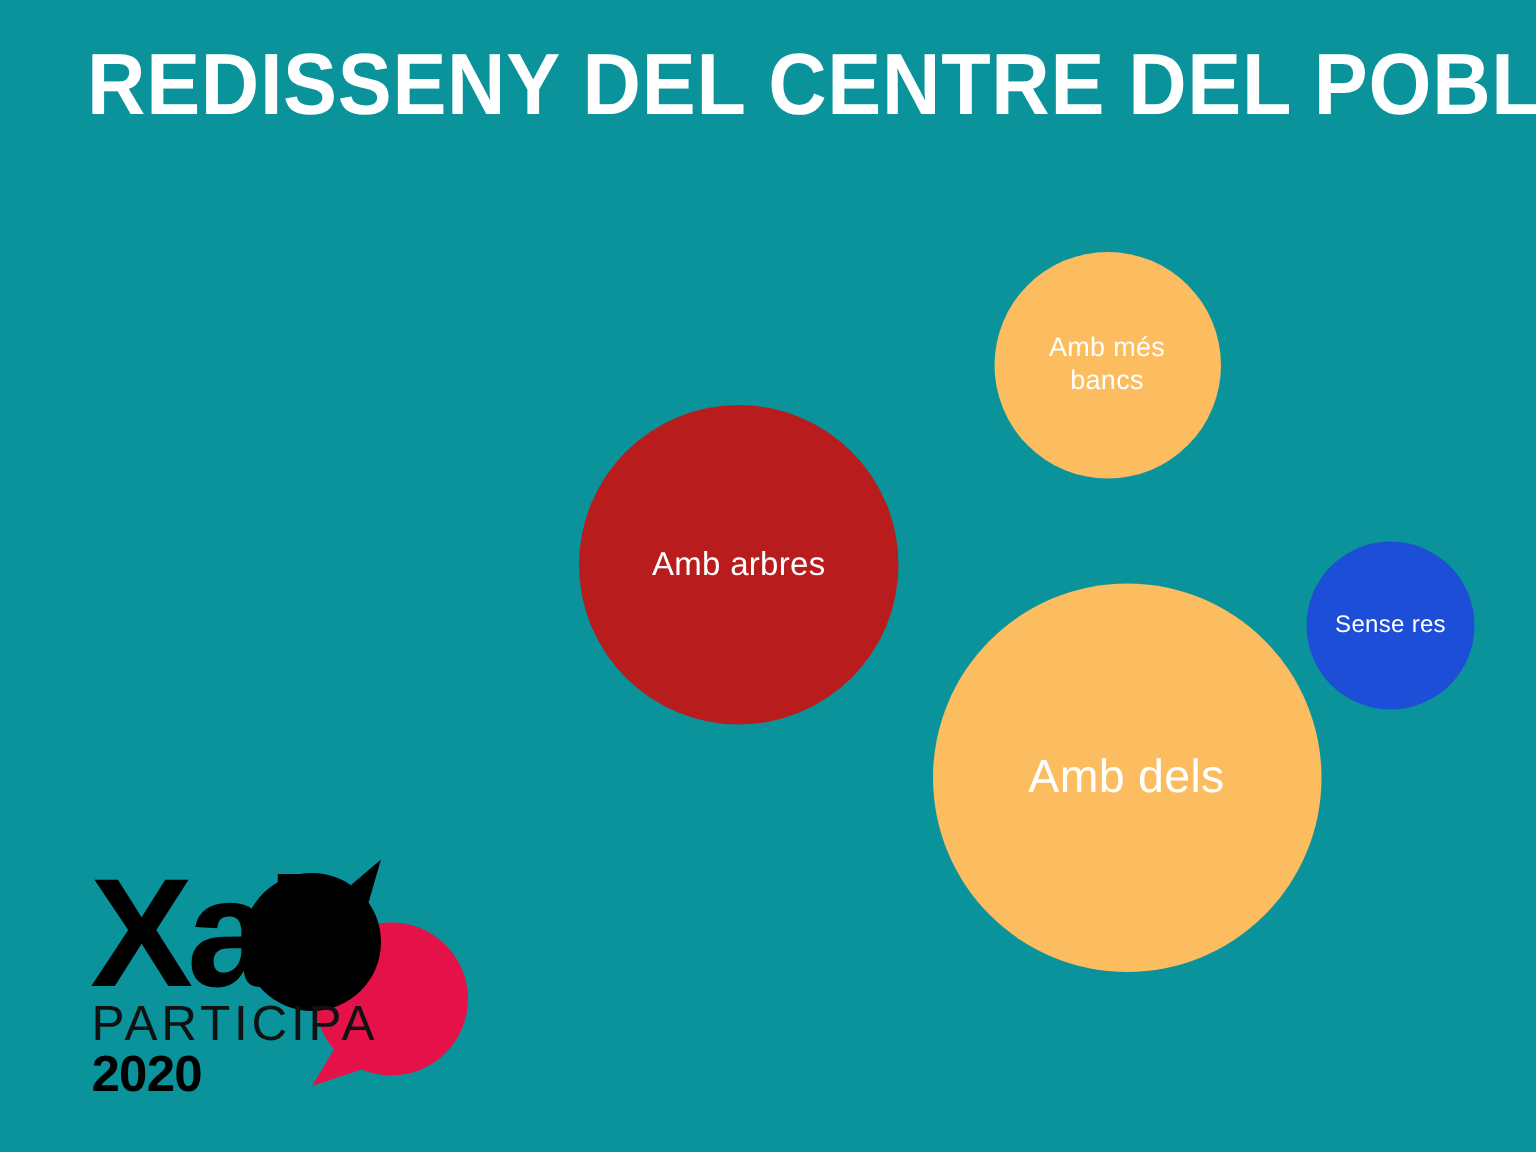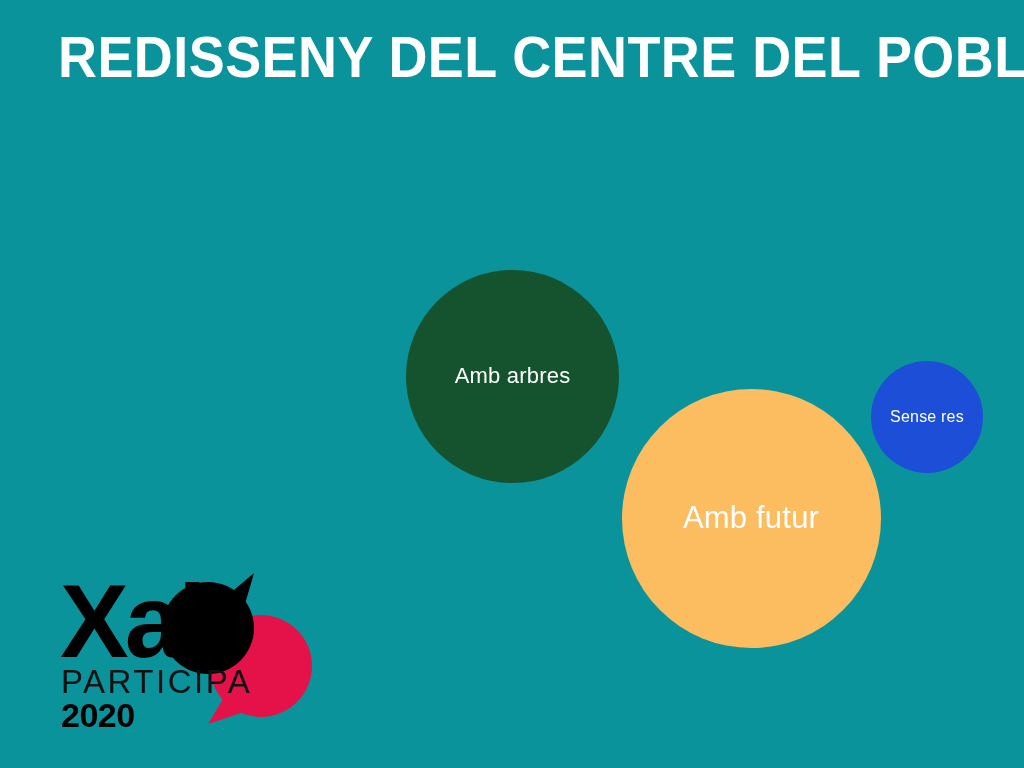--- a/index.html
+++ b/index.html
@@ -99,31 +99,34 @@
 <body>
 
 <div id="slide" style="background: rgb(11, 147, 155);">
 
   <div id="slide-title" style="color: rgb(255, 255, 255);">REDISSENY DEL CENTRE DEL POBLE</div>
 
 
 
   <div id="bubble-chart">
 
+    <div class="bubble" id="bubble-0" style="width: 151px; height: 151px; left: 662.5px; top: 167.5px; background: rgb(251, 189, 96);">
+      <span class="bubble-label" style="font-size: 18px; color: rgb(255, 255, 255); max-width: 120.8px;">Amb més bancs</span>
+    </div>
 
-    <div class="bubble" id="bubble-1" style="width: 213px; height: 213px; left: 406px; top: 269.5px; background: #14532d;">
+    <div class="bubble" id="bubble-1" style="width: 213px; height: 213px; left: 386px; top: 269.5px; background: #b91c1c;">
       <span class="bubble-label" style="font-size: 22px; color: rgb(255, 255, 255); max-width: 170.4px;">Amb arbres</span>
     </div>
 
     <div class="bubble" id="bubble-2" style="width: 112px; height: 112px; left: 871px; top: 361px; background: #1d4ed8;">
       <span class="bubble-label" style="font-size: 16px; color: rgb(255, 255, 255); max-width: 89.6px;">Sense res</span>
     </div>
 
     <div class="bubble" id="bubble-3" style="width: 259px; height: 259px; left: 621.5px; top: 388.5px; background: rgb(251, 189, 96);">
-      <span class="bubble-label" style="font-size: 31px; color: rgb(255, 255, 255); max-width: 207.2px;">Amb futur</span>
+      <span class="bubble-label" style="font-size: 31px; color: rgb(255, 255, 255); max-width: 207.2px;">Amb dels</span>
     </div>
 
   </div>
 
   <div id="logo">
     <svg id="logo-svg" width="260" height="170" viewBox="0 0 260 170" xmlns="http://www.w3.org/2000/svg">
 
       <g>
         <circle cx="203" cy="106" r="51" fill="#e41248"></circle>
         <path d="M168 134 L150 164 L186 152 Z" fill="#e41248"></path>

